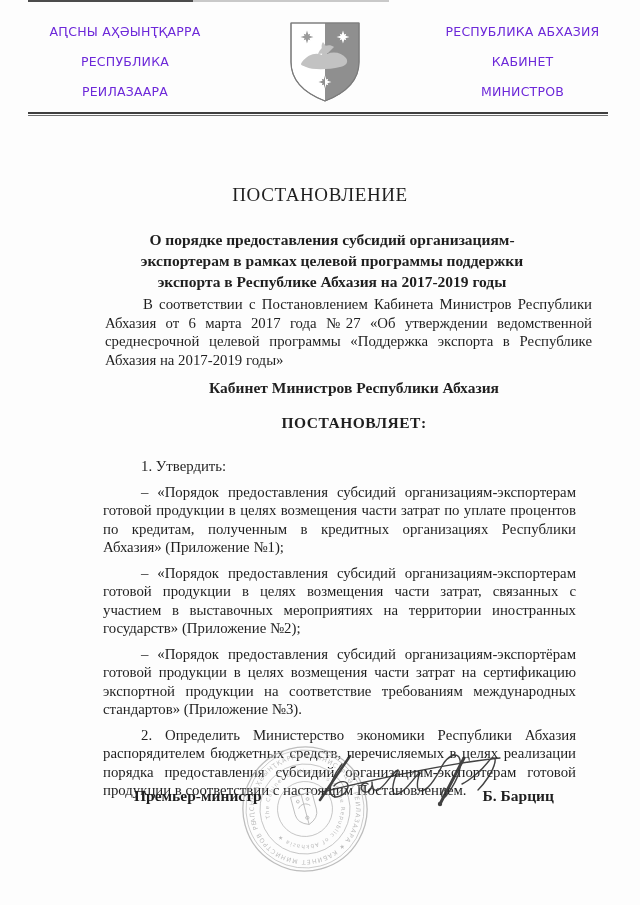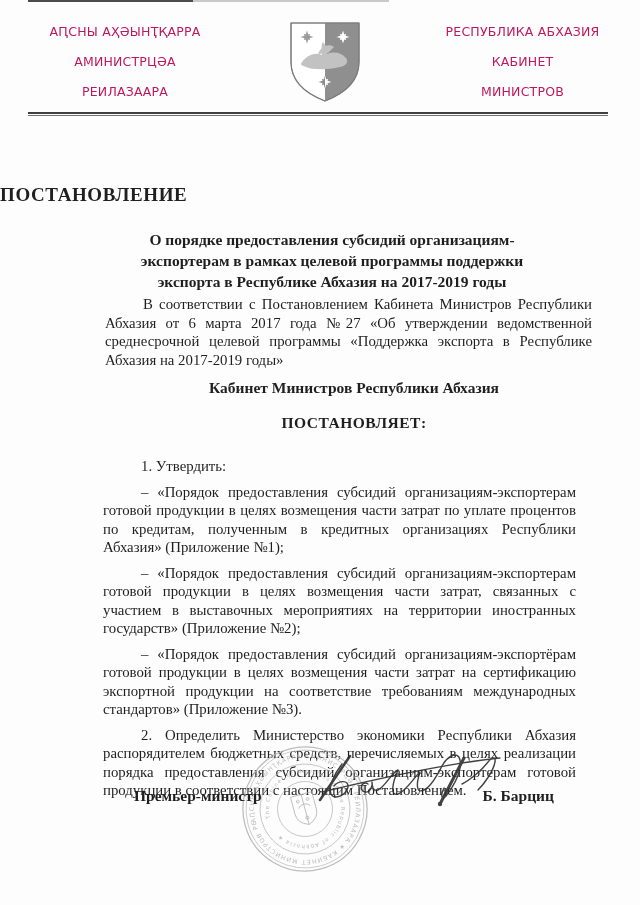--- a/index.html
+++ b/index.html
@@ -8,31 +8,31 @@
     font-family:"Liberation Serif",serif;color:var(--ink,#1f1f1f);
     overflow:hidden;
   }
   
   .artifact-dark{position:absolute;top:0;left:28px;width:165px;height:2px;background:#4c4c4c;}
   .artifact-light{position:absolute;top:0;left:193px;width:196px;height:2px;background:#c9c9c9;}
 
   
   .head-col{position:absolute;top:24px;text-align:center;
     font-family:"DejaVu Sans","Liberation Sans",sans-serif;
-    font-size:12.5px;line-height:15px;color:#be185d;letter-spacing:.2px;}
+    font-size:12.5px;line-height:15px;color:#6d28d9;letter-spacing:.2px;}
   .head-col div+div{margin-top:15px;}
   .head-left{left:25px;width:200px;}
   .head-right{left:430px;width:185px;}
   .emblem{position:absolute;left:288px;top:20px;width:74px;height:84px;}
 
   .rule{position:absolute;top:112px;left:28px;width:580px;height:1px;
     border-top:2px solid #3f3f3f;border-bottom:1px solid #707070;}
 
-  .title{position:absolute;top:184px;left:0;width:100%;margin:0;text-align:left;
-    font-size:19px;font-weight:bold;letter-spacing:.6px;}
+  .title{position:absolute;top:184px;left:0;width:100%;margin:0;text-align:center;
+    font-size:19px;font-weight:normal;letter-spacing:.6px;}
   .subject{position:absolute;top:217px;left:105px;width:430px;margin:12px;text-align:center;
     font-size:15.5px;font-weight:bold;line-height:21px;}
 
   .para{font-size:14.8px;line-height:18.5px;text-align:justify;text-indent:38px;margin:7px;}
   .intro{position:absolute;top:288px;left:98px;width:487px;}
   .center-bold{position:absolute;left:0;width:100%;margin:0;text-align:center;
     font-size:15.5px;font-weight:bold;padding-left:34px;}
   .issuer{top:379px;}
   .resolves{top:414px;letter-spacing:.5px;}
   .items{position:absolute;top:450px;left:96px;width:487px;}
@@ -50,21 +50,21 @@
 </head>
 <body>
 
 <div class="page">
 
   <div class="artifact-dark"></div>
   <div class="artifact-light"></div>
 
   <div class="head-col head-left">
     <div>АԤСНЫ АҲӘЫНҬҚАРРА</div>
-    <div>АМИНИСТРЦӘА</div>
+    <div>РЕСПУБЛИКА</div>
     <div>РЕИЛАЗААРА</div>
   </div>
 
   <svg class="emblem" viewBox="0 0 74 84">
     <defs>
       <path id="shieldShape" d="M3 3 H71 V42 Q71 68 37 81 Q3 68 3 42 Z"></path>
       <clipPath id="shieldClip">
           <use href="#shieldShape"></use>
         </clipPath>
       <clipPath id="clipL">

